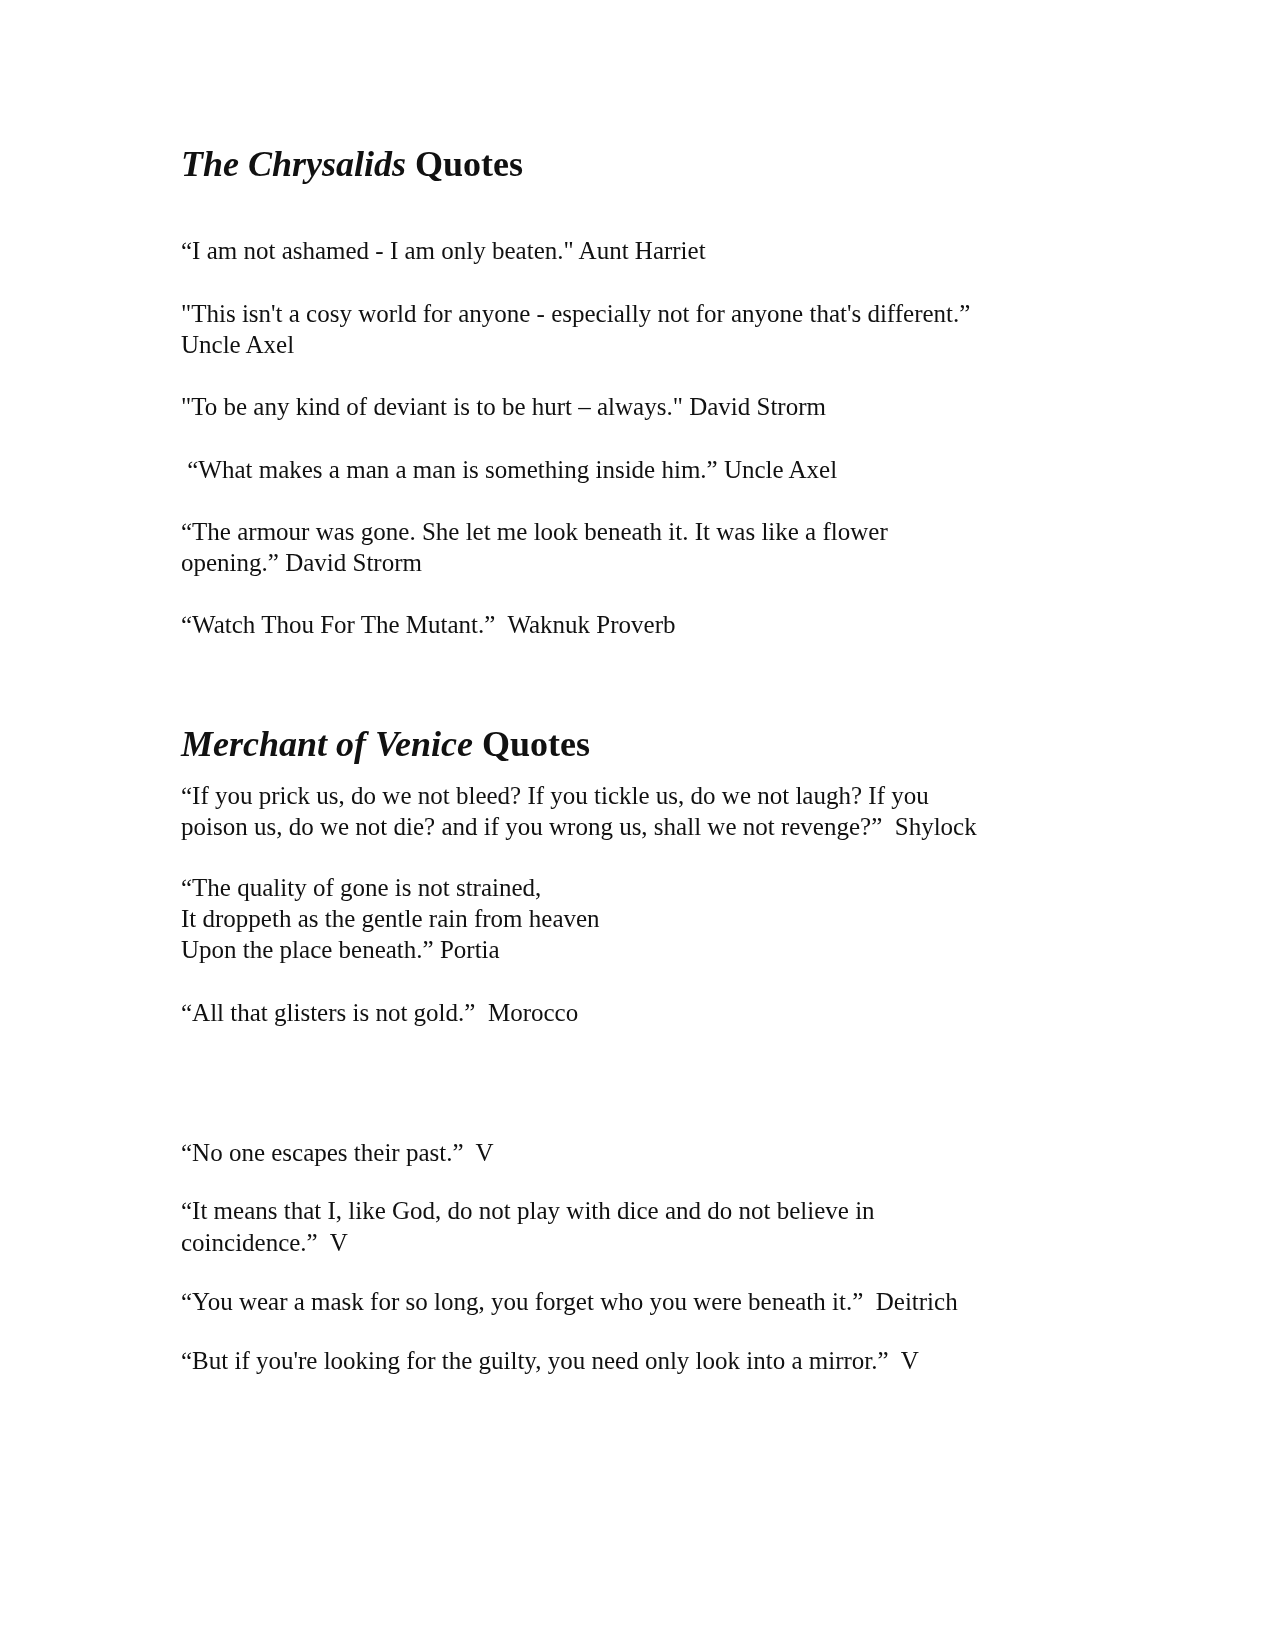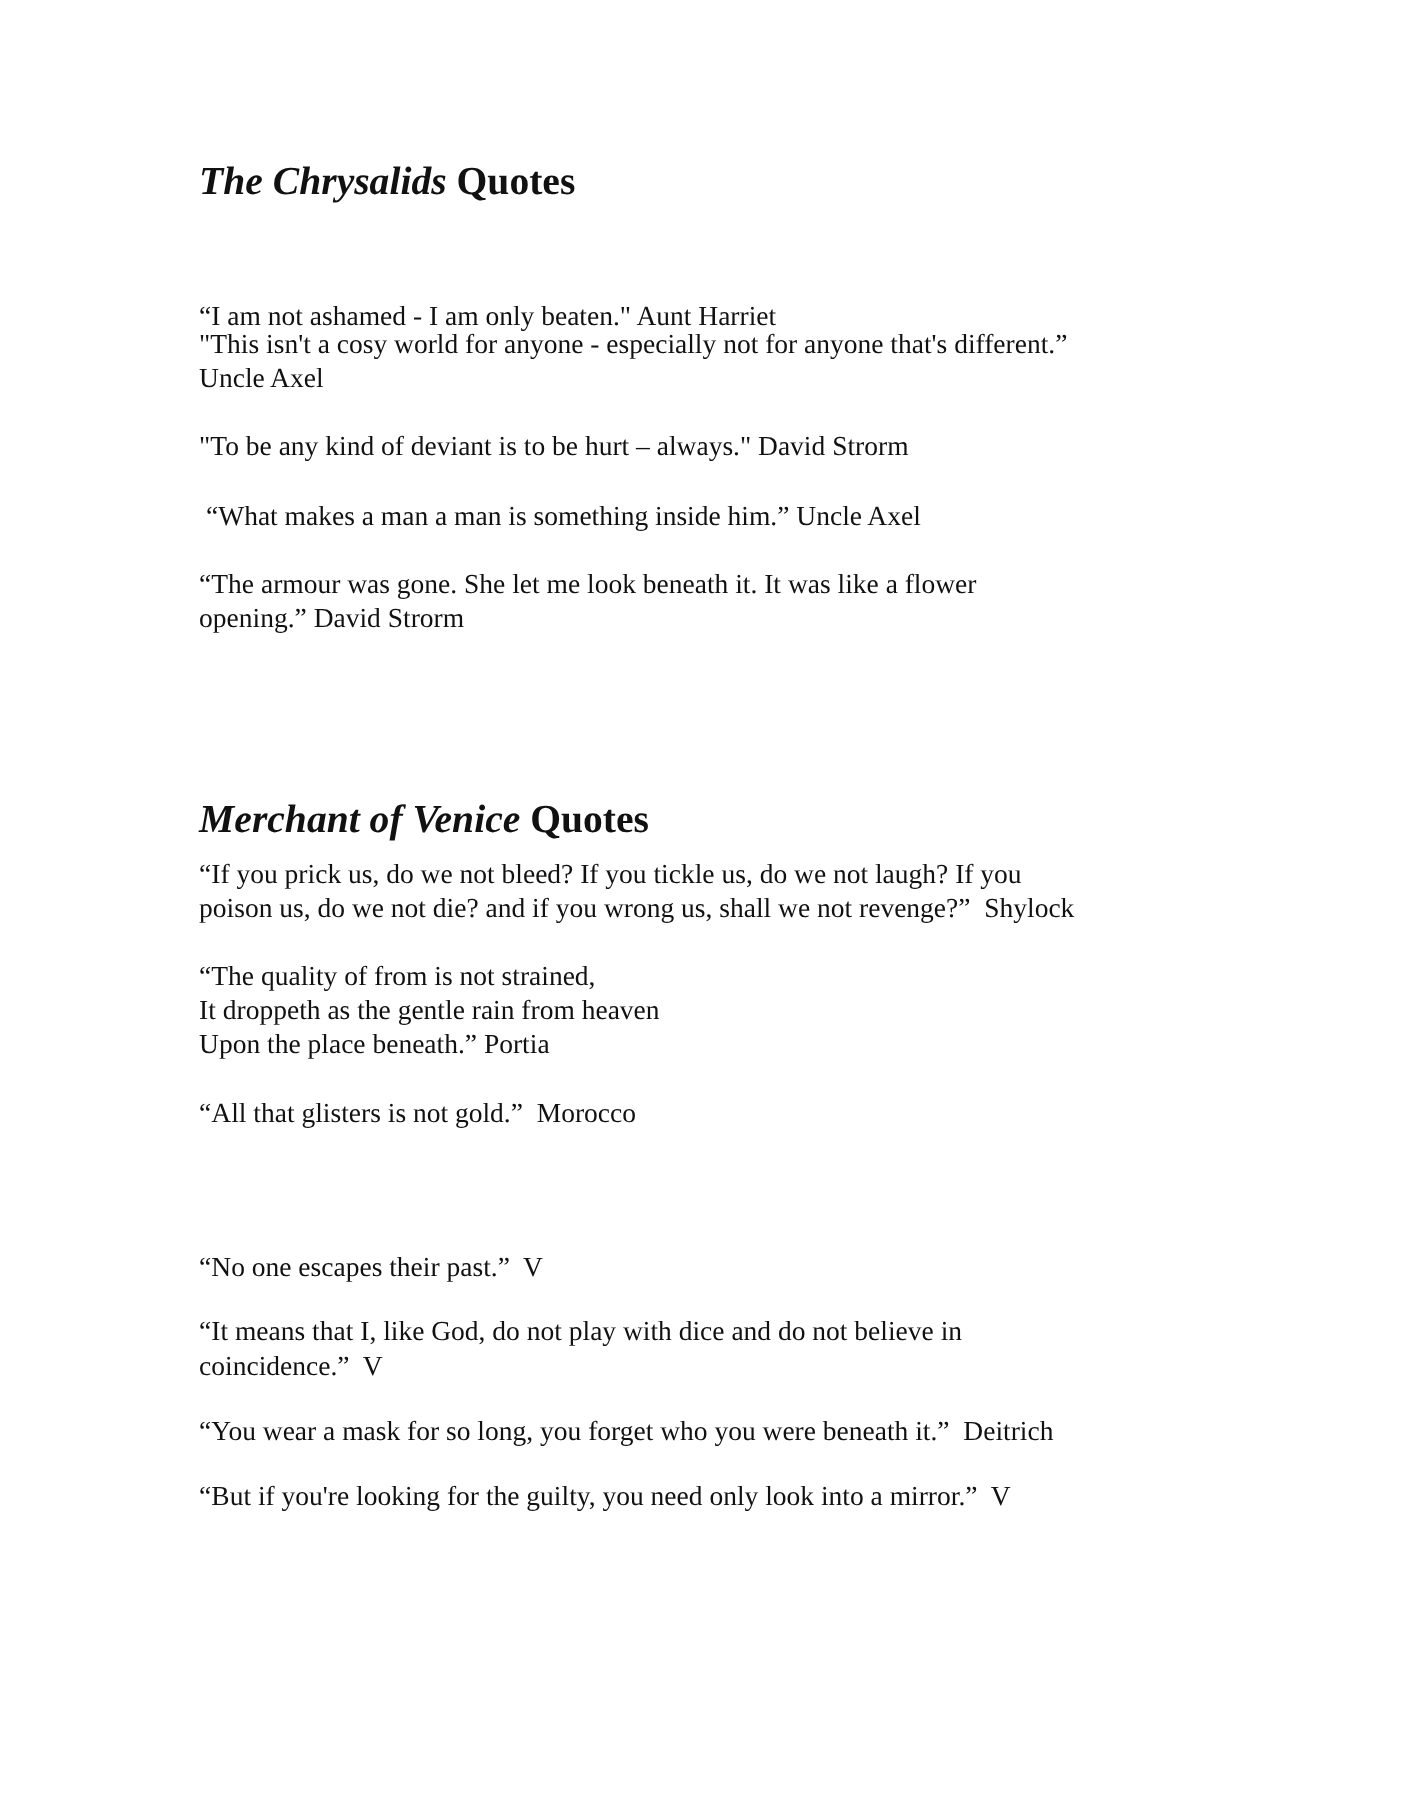--- a/index.html
+++ b/index.html
@@ -21,39 +21,40 @@
       line-height: 31px;
     }
   </style>
 </head>
 <body>
 
 <div class="page">
 
   <div class="heading" style="top:143px;"><span class="title">The Chrysalids</span><span> Quotes</span></div>
 
-  <div class="line" style="top:235px;margin-top:37px;">“I am not ashamed - I am only beaten." Aunt Harriet</div>
+  <div class="line" style="top:235px;">“I am not ashamed - I am only beaten." Aunt Harriet</div>
 
   <div class="line" style="top:298px;">"This isn't a cosy world for anyone - especially not for anyone that's different.”</div>
   <div class="line" style="top:329px;">Uncle Axel</div>
 
   <div class="line" style="top:391px;">"To be any kind of deviant is to be hurt – always." David Strorm</div>
 
   <div class="line" style="top:454px;"> “What makes a man a man is something inside him.” Uncle Axel</div>
 
   <div class="line" style="top:516px;">“The armour was gone. She let me look beneath it. It was like a flower</div>
   <div class="line" style="top:547px;">opening.” David Strorm</div>
 
+  <div class="line" style="top:609px;">“Watch Thou For The Mutant.”  Waknuk Proverb</div>
 
   <div class="heading" style="top:723px;text-align:center;"><span class="title">Merchant of Venice</span><span> Quotes</span></div>
 
   <div class="line" style="top:780px;">“If you prick us, do we not bleed? If you tickle us, do we not laugh? If you</div>
   <div class="line" style="top:811px;">poison us, do we not die? and if you wrong us, shall we not revenge?”  Shylock</div>
 
-  <div class="line" style="top:872px;">“The quality of from is not strained,</div>
+  <div class="line" style="top:872px;">“The quality of gone is not strained,</div>
   <div class="line" style="top:903px;">It droppeth as the gentle rain from heaven</div>
   <div class="line" style="top:934px;">Upon the place beneath.” Portia</div>
 
   <div class="line" style="top:997px;">“All that glisters is not gold.”  Morocco</div>
 
 
   <div class="line" style="top:1195px;">“It means that I, like God, do not play with dice and do not believe in</div>
 
   <div class="line" style="top:1137px;">“No one escapes their past.”  V</div>
   <div class="line" style="top:1227px;">coincidence.”  V</div>

